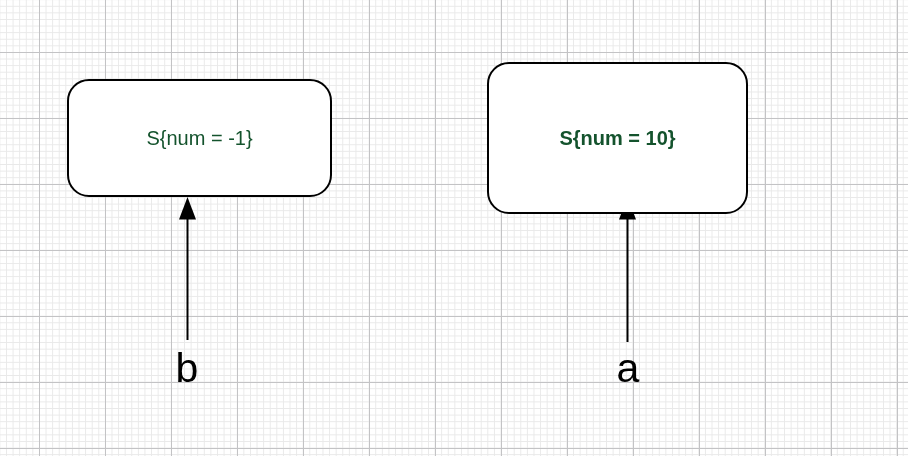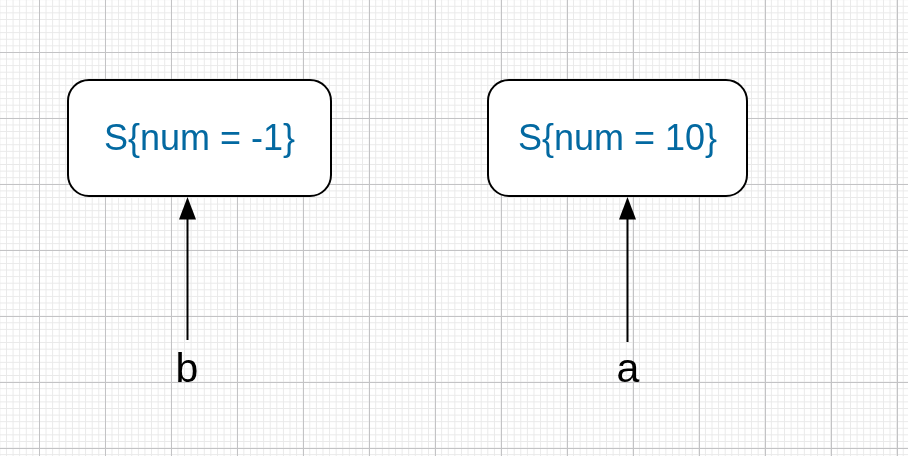--- a/index.html
+++ b/index.html
@@ -54,24 +54,24 @@
     position: absolute;
     box-sizing: border-box;
     background: #ffffff;
     border: 2px solid #000000;
     border-radius: 22px;
     display: flex;
     align-items: center;
     justify-content: center;
   }
   .node-1 { left: 67px;  top: 79px; width: 265px; height: 118px; }
-  .node-2 { left: 487px; top: 79px; width: 261px; height: 118px; }
+  .node-2 { left: 487px; top: 62px; width: 261px; height: 152px; font-weight: bold; }
   .node-label {
-    font-size: 36px;
-    color: #0369a1;
+    font-size: 20px;
+    color: #14532d;
     white-space: nowrap;
   }
   .edge-label {
     position: absolute;
     transform: translateX(-50%);
     font-size: 41px;
     line-height: 1;
     color: #000000;
     white-space: nowrap;
   }

